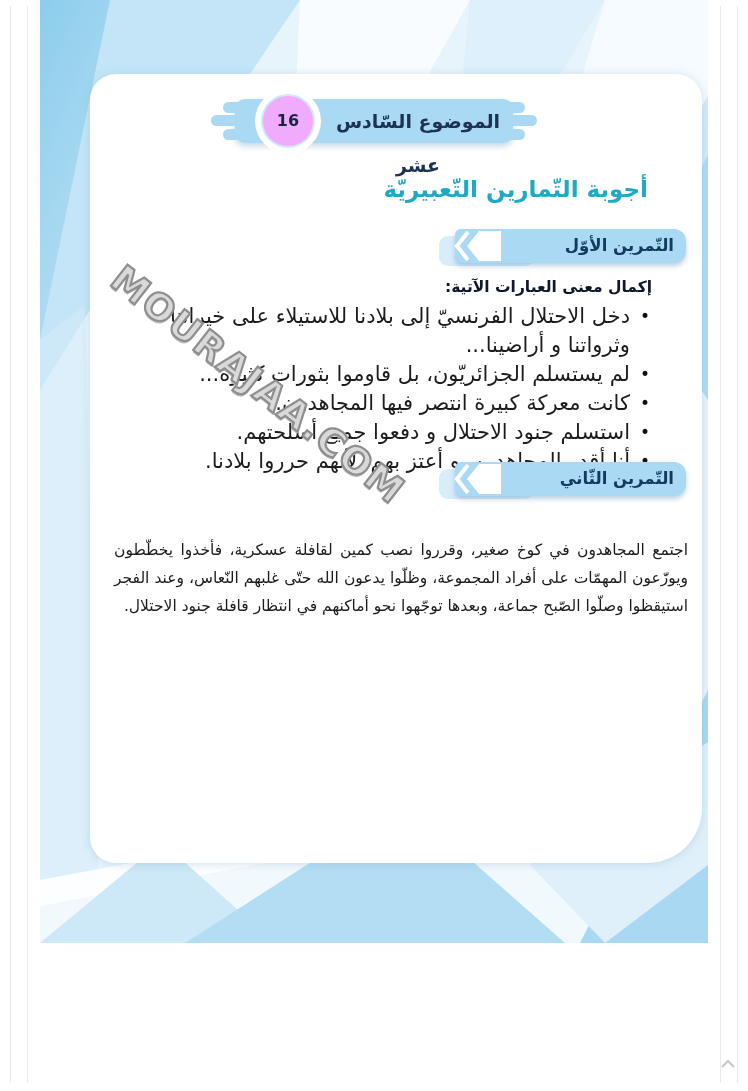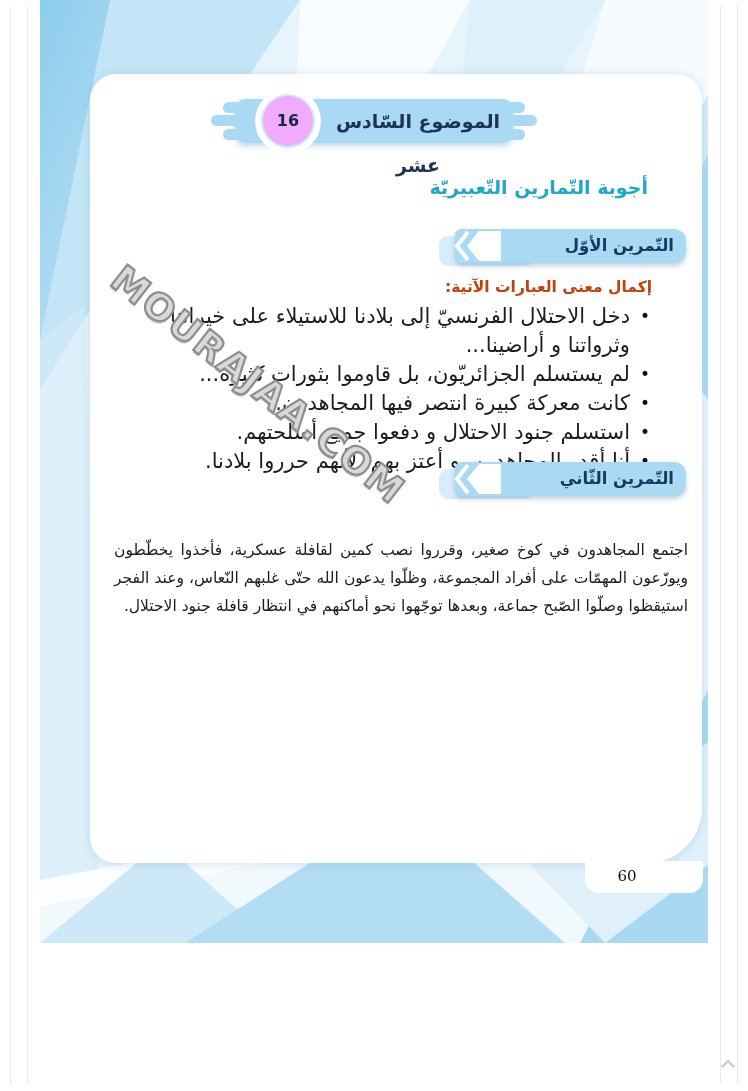--- a/index.html
+++ b/index.html
@@ -37,42 +37,42 @@
     text-align:center;color:#1d3356;font-weight:bold;font-size:19px;direction:rtl;
   }
   .topic-circle{
     position:absolute;left:26px;top:-5px;width:50px;height:50px;background:#f0abfc;
     border:2px solid #cfe9f8;border-radius:50%;box-shadow:0 0 0 6px #ffffff;
     text-align:center;line-height:50px;font-weight:bold;color:#14283f;font-size:16px;
   }
 
   .main-heading{
     position:absolute;top:102px;right:54px;color:#1fa9c5;
-    font-size:19px;font-weight:bold;direction:rtl;
+    font-size:23px;font-weight:bold;direction:rtl;
   }
 
   
   .ex-banner{position:absolute;left:365px;width:200px;height:34px;padding-left:31px;}
   .ex-banner .tail{
     position:absolute;left:-16px;top:7px;width:95px;height:30px;
     background:#d7edfa;border-radius:9px;
   }
   .ex-banner .bar{
     position:absolute;left:0;top:0;right:0;bottom:0;background:#a9d9f3;
     border-radius:6px 12px 12px 6px;box-shadow:0 3px 5px rgba(120,165,200,.5);
   }
   .ex-banner svg{position:absolute;left:-4px;top:-1px;}
   .ex-banner .label{
     position:absolute;right:12px;top:0;line-height:34px;color:#143a60;
     font-weight:bold;font-size:16.5px;direction:rtl;
   }
   .ex1{top:155px;} .ex2{top:388px;}
 
   .instruction{
-    position:absolute;right:50px;color:#c2410c;font-weight:bold;
+    position:absolute;right:50px;color:#0f172a;font-weight:bold;
     font-size:15.5px;direction:rtl;
   }
   .in1{top:204px;} .in2{top:432px;}
 
   
   .bullets{position:absolute;top:228px;right:50px;width:528px;direction:rtl;}
   .bullet-item{
     position:relative;padding-right:22px;font-size:21px;line-height:29px;
     color:#1c1c1c;text-align:right;
   }
@@ -196,23 +196,20 @@
       </svg>
       <div class="label">التّمرين الثّاني</div>
     </div>
 
 
     <div class="paragraph">اجتمع المجاهدون في كوخ صغير، وقرروا نصب كمين لقافلة عسكرية، فأخذوا يخطّطون ويوزّعون المهمّات على أفراد المجموعة، وظلّوا يدعون الله حتّى غلبهم النّعاس، وعند الفجر استيقظوا وصلّوا الصّبح جماعة، وبعدها توجّهوا نحو أماكنهم في انتظار قافلة جنود الاحتلال.</div>
   </div>
 
   <div class="watermark">MOURAJAA.COM</div>
 
-  <div class="page-tab">
-    <span>60</span>
-  </div>
 
   <div class="scroll-chevron">
     <svg width="18" height="14" viewBox="0 0 18 14">
       <polyline points="3,10 9,4 15,10" fill="none" stroke="#c7c7c7" stroke-width="2"></polyline>
     </svg>
   </div>
 
 </div>
 
 </body></html>

